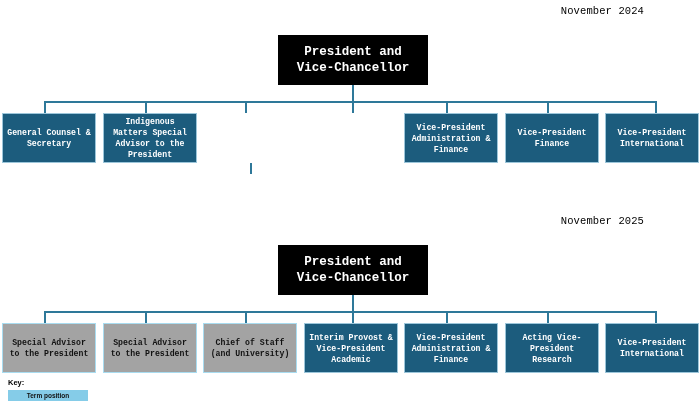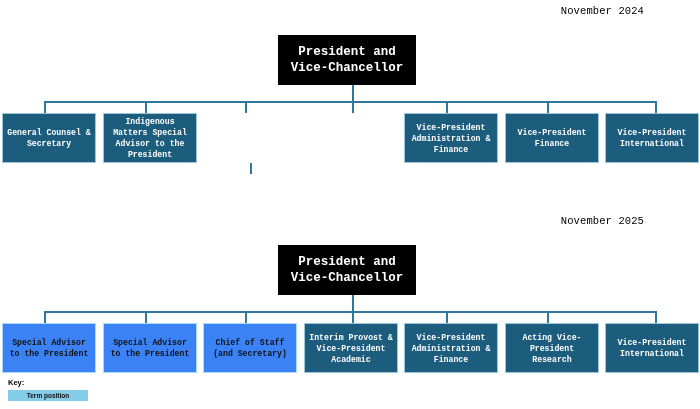--- a/index.html
+++ b/index.html
@@ -36,21 +36,21 @@
     color: #000;
     white-space: nowrap;
     letter-spacing: 0.1px;
   }
 
   
   .root-node {
     position: absolute;
     left: 278px;
     top: 35px;
-    width: 138px;
+    width: 150px;
     height: 50px;
     background: #000000;
     color: #ffffff;
     display: flex;
     align-items: center;
     justify-content: center;
     text-align: center;
     font-size: 12.5px;
     font-weight: bold;
     line-height: 16px;
@@ -107,21 +107,21 @@
     font-weight: bold;
     line-height: 11px;
     padding: 2px 4px;
     border: 1px solid #9CC6DA;
   }
   .node.dark {
     background: #1C5C7D;
     color: #ffffff;
   }
   .node.light {
-    background: #3b82f6;
+    background: #a3a3a3;
     color: #111111;
     border: 1px solid #A9DCF0;
   }
 
   
   .key-block {
     position: absolute;
     left: 8px;
     top: 378px;
   }
@@ -189,21 +189,21 @@
   <div class="conn conn-drop" style="left:145px;"></div>
   <div class="conn conn-drop" style="left:245px;"></div>
   <div class="conn conn-drop" style="left:352px;"></div>
   <div class="conn conn-drop" style="left:446px;"></div>
   <div class="conn conn-drop" style="left:547px;"></div>
   <div class="conn conn-drop" style="left:655px;"></div>
 
   <div class="node-row">
     <div class="node light" style="left:2px;width:94px;">Special Advisor to the President</div>
     <div class="node light" style="left:103px;width:94px;">Special Advisor to the President</div>
-    <div class="node light" style="left:203px;width:94px;">Chief of Staff (and Secretary)</div>
+    <div class="node light" style="left:203px;width:94px;">Chief of Staff (and University)</div>
     <div class="node dark" style="left:304px;width:94px;">Interim Provost &amp; Vice-President Academic</div>
     <div class="node dark" style="left:404px;width:94px;">Vice-President Administration &amp; Finance</div>
     <div class="node dark" style="left:505px;width:94px;">Acting Vice-President Research</div>
     <div class="node dark" style="left:605px;width:94px;">Vice-President International</div>
   </div>
 </div>
 
 <div class="key-block">
   <div class="key-title">Key:</div>
   <div class="key-swatch">Term position</div>

